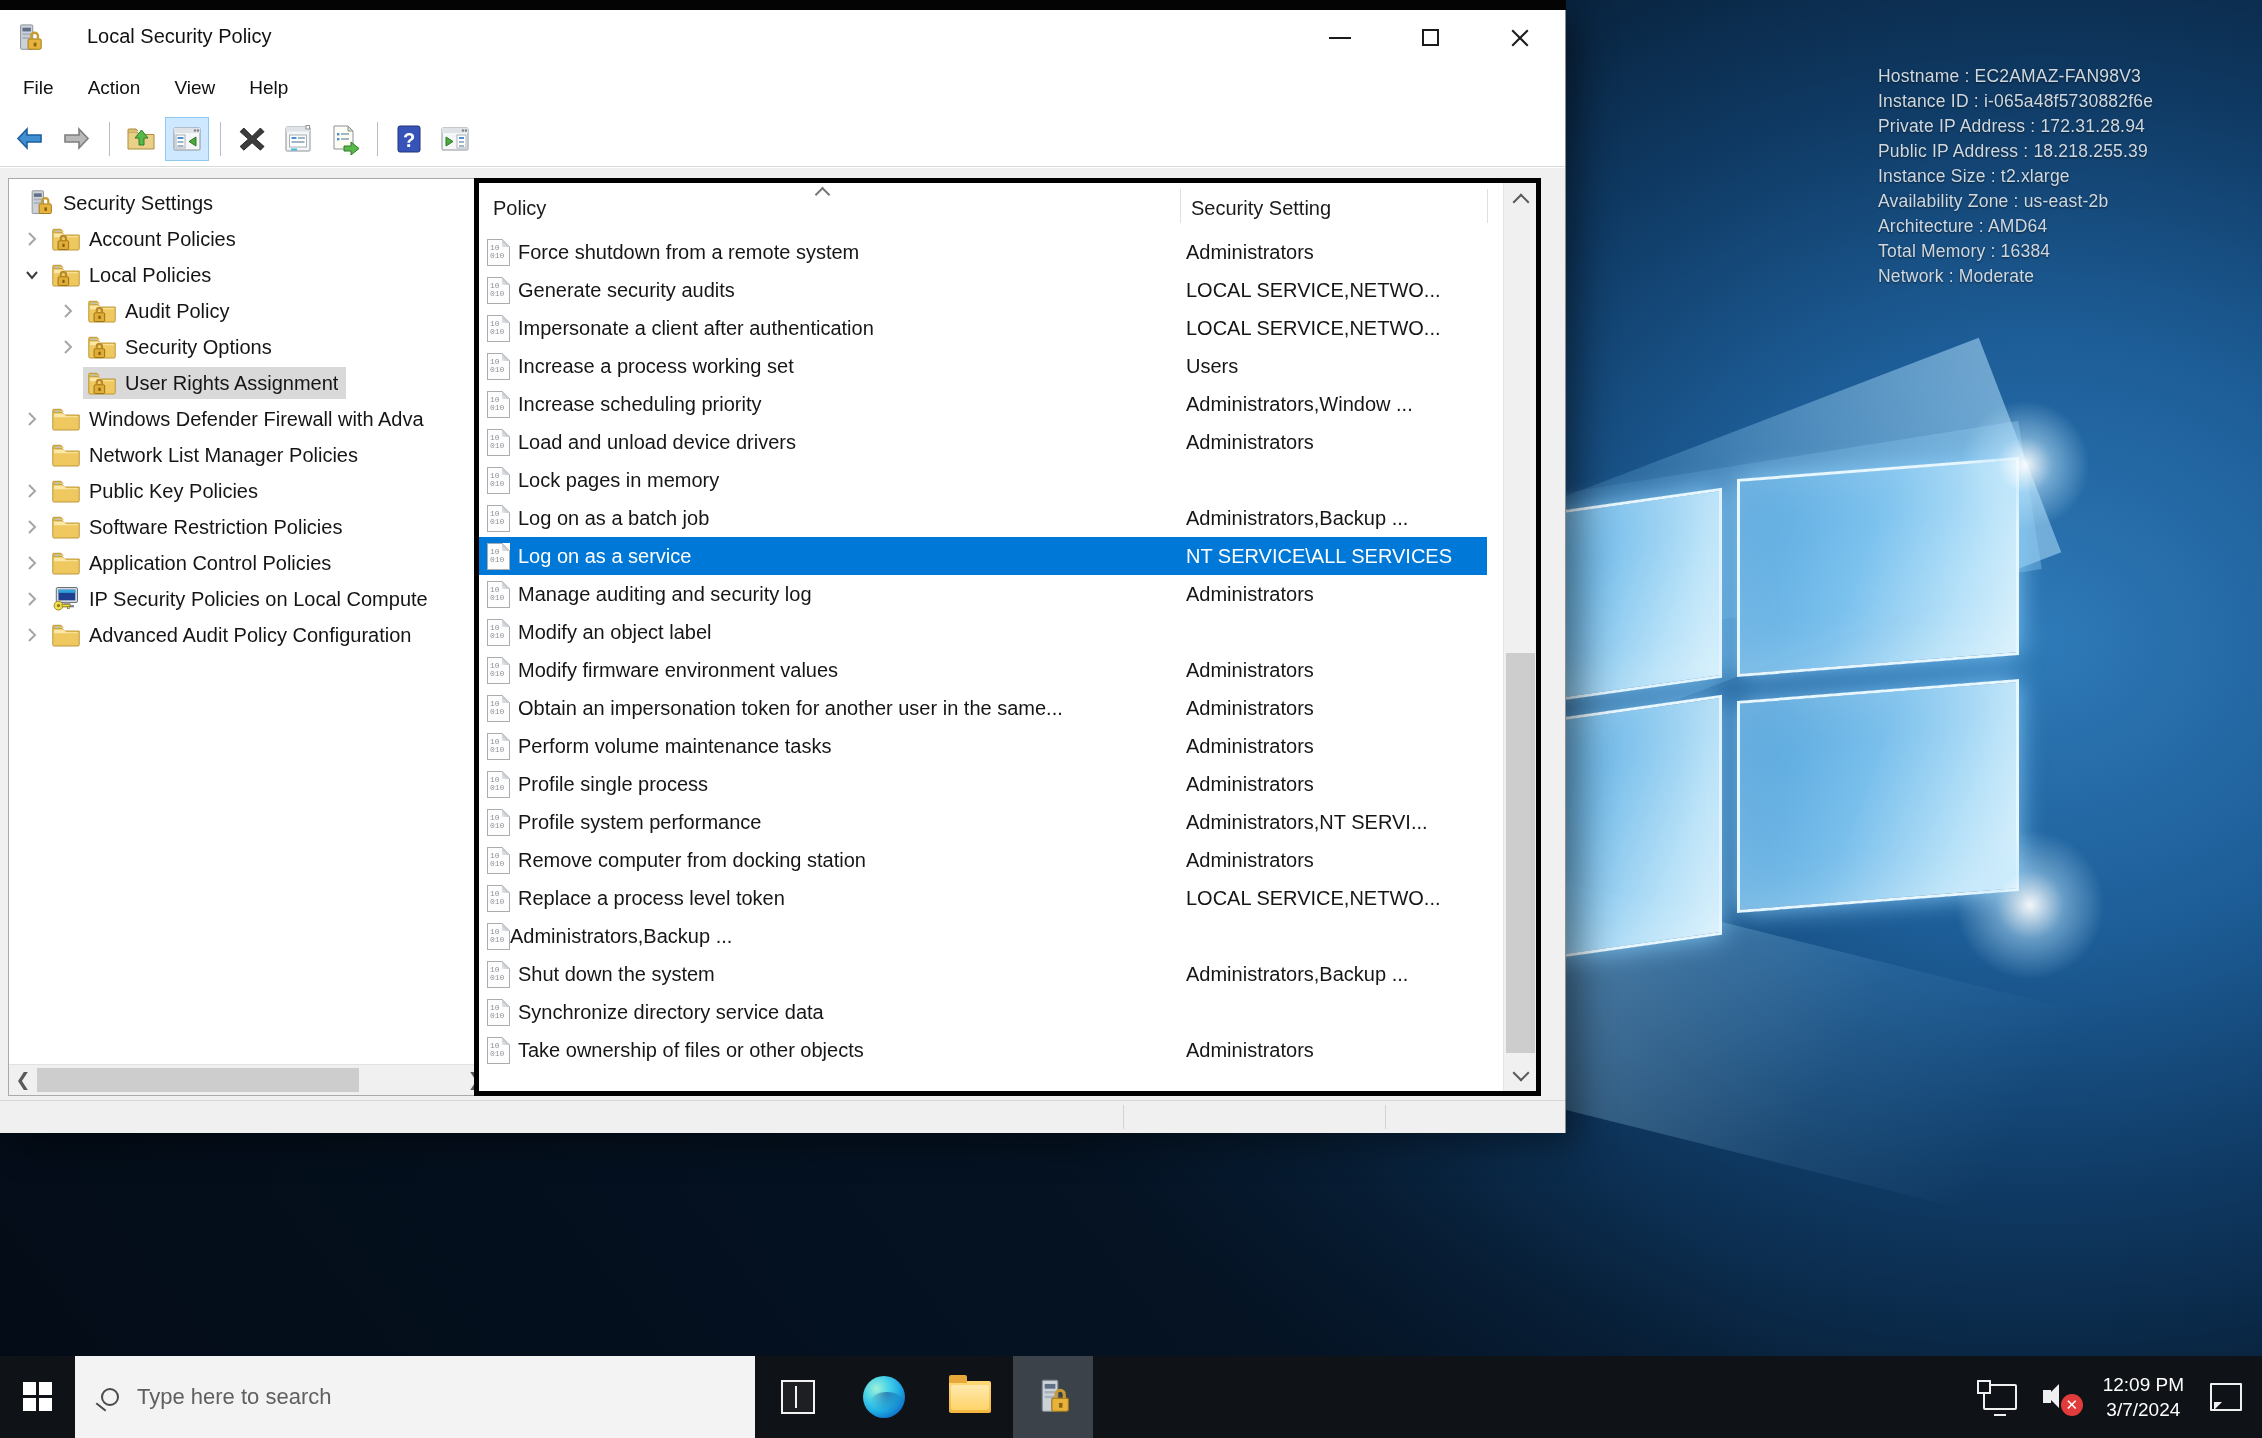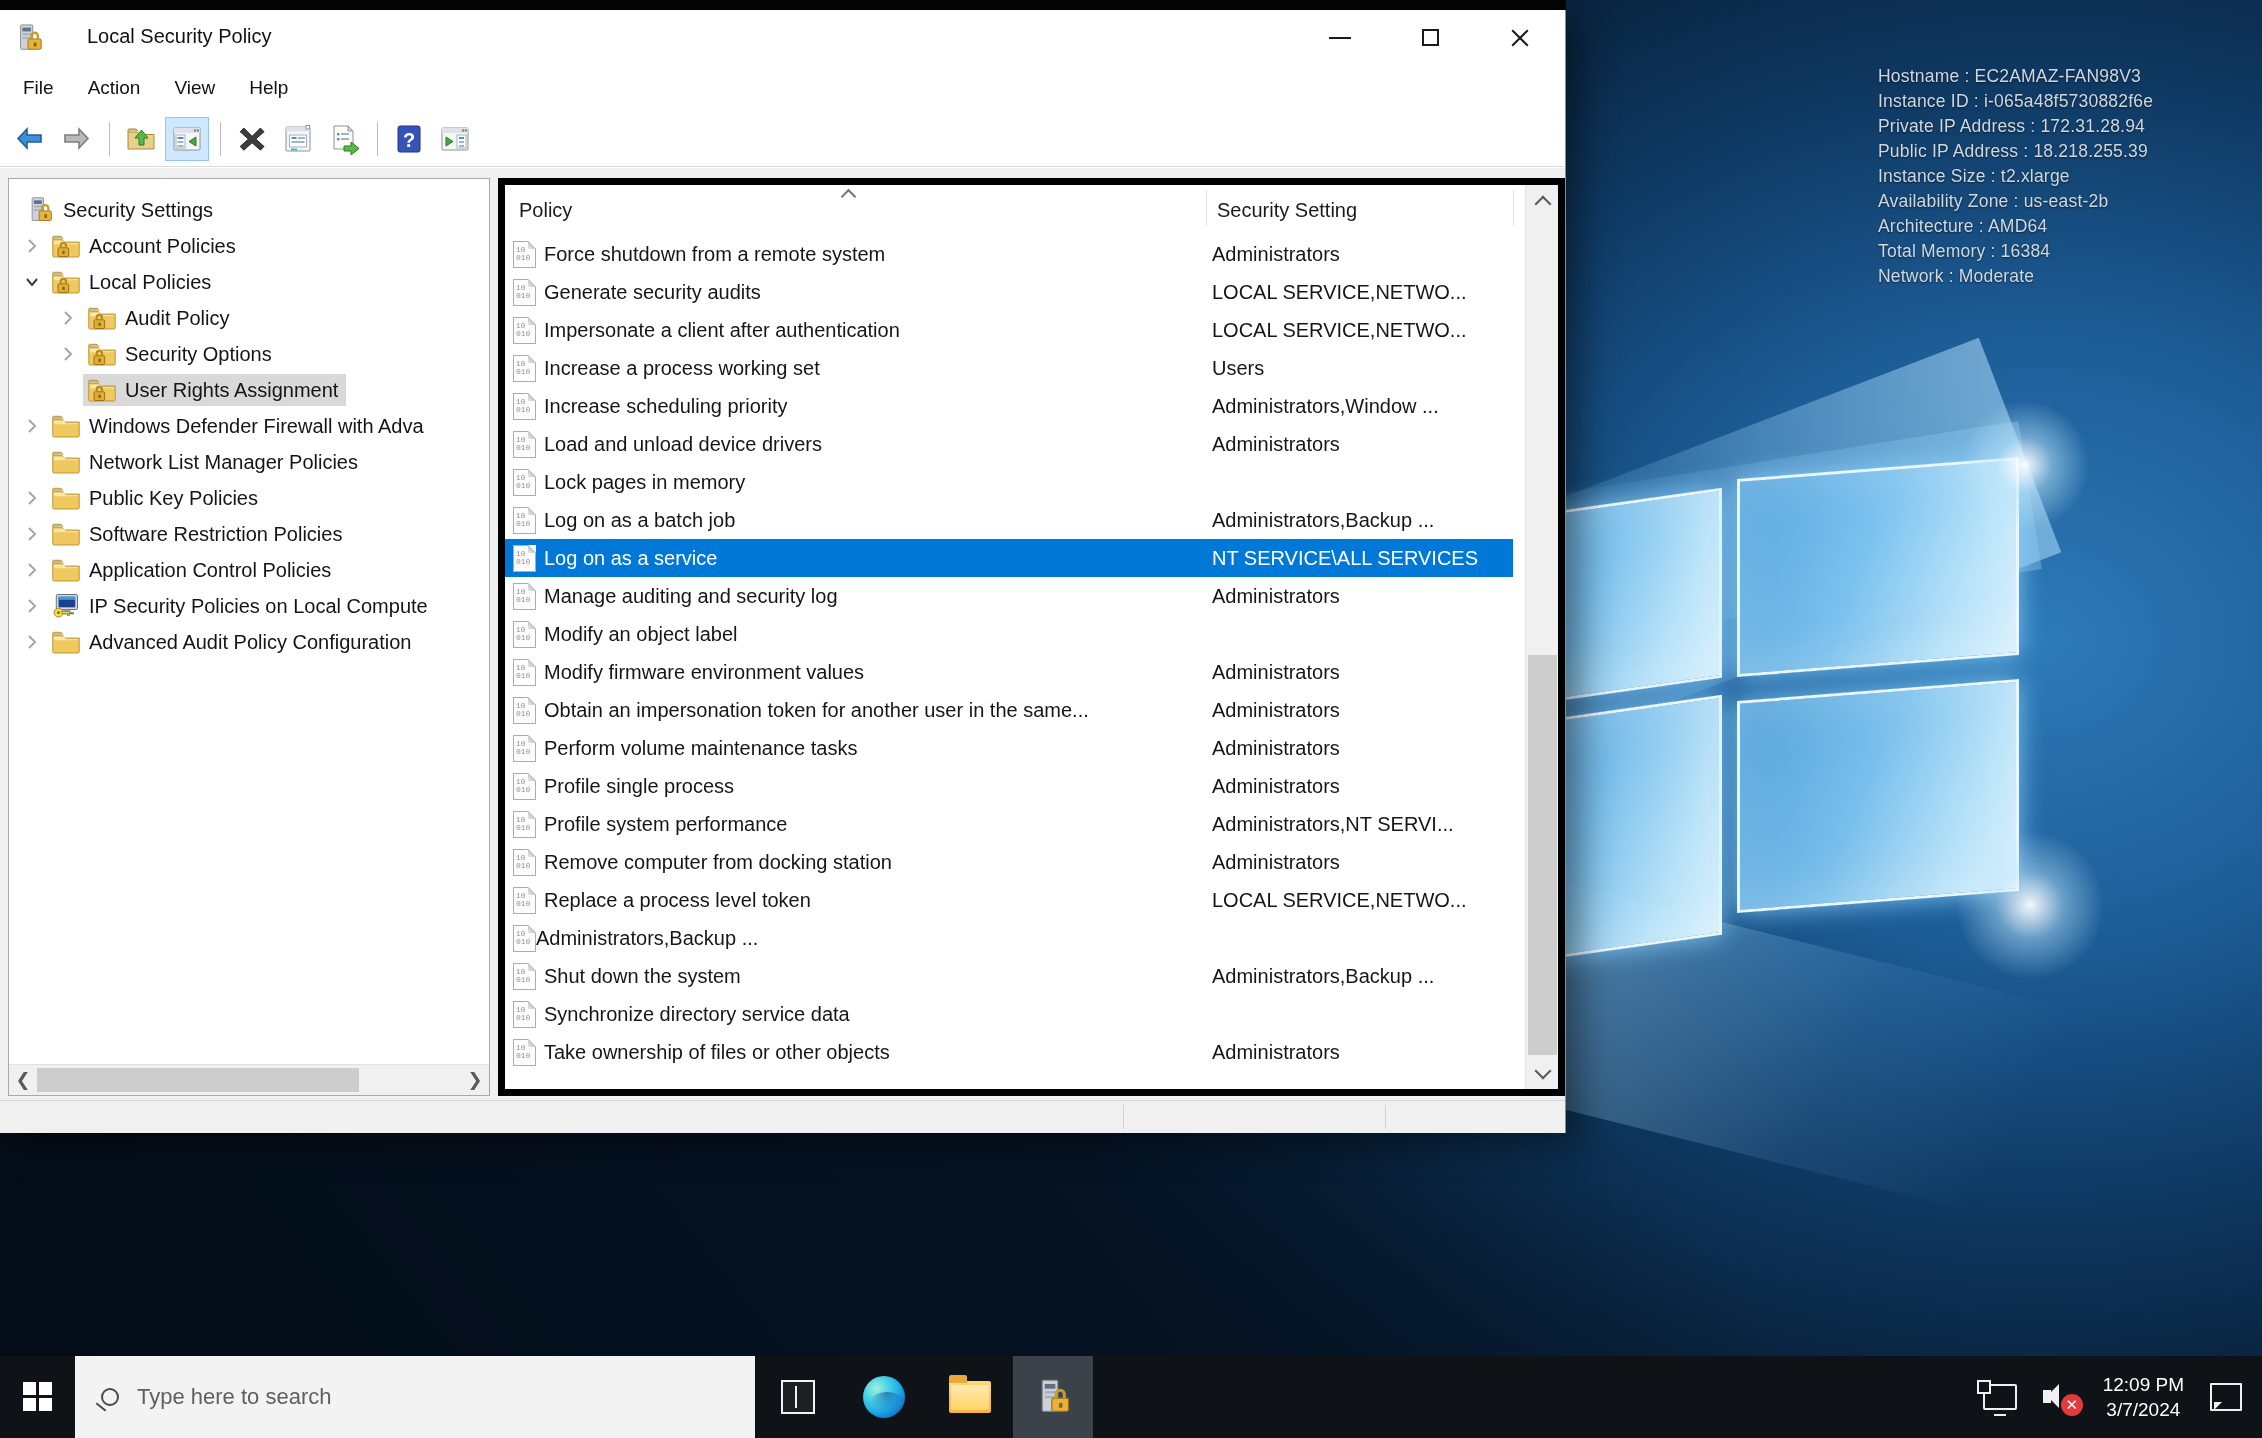--- a/index.html
+++ b/index.html
@@ -60,36 +60,36 @@
     border-bottom:1px solid #d9d9d9; display:flex; align-items:center; padding-left:8px; }
   .tbtn { width:44px; height:44px; display:flex; align-items:center; justify-content:center; border:1px solid transparent; margin-right:2px; }
   .tbtn.active { background:#cde8ff; border-color:#90c8f0; }
   .tbtn svg { width:32px; height:32px; }
   .tsep { width:1px; height:34px; background:#bdbdbd; margin:0 9px; }
 
   .winbody { position:absolute; left:0; top:158px; width:100%; height:932px; background:#f0f0f0; }
 
   
   .tree-pane { position:absolute; left:8px; top:10px; width:482px; height:918px; background:#fff; border:1px solid #a9a9a9; }
-  .tree { position:absolute; left:0; top:6px; right:0; bottom:32px; overflow:hidden;margin-top:7px; }
+  .tree { position:absolute; left:0; top:6px; right:0; bottom:32px; overflow:hidden; }
   .trow { position:relative; height:36px; display:flex; align-items:center; white-space:nowrap; }
   .texp { width:30px; height:30px; flex:none; display:flex; align-items:center; justify-content:center; }
   .texp svg { width:18px; height:18px; }
   .ticon { width:34px; height:30px; flex:none; display:flex; align-items:center; justify-content:center; }
   .ticon svg { width:30px; height:28px; }
   .tcore { display:flex; align-items:center; height:32px; padding:0 8px 0 2px; }
   .tcore .lbl { font-size:20px; color:#151515; margin-left:6px; overflow:hidden; }
   .trow.sel .tcore { background:#d9d9d9; }
   .hscroll { position:absolute; left:0; bottom:0; width:100%; height:31px; background:#f0f0f0; border-top:1px solid #e2e2e2; }
   .hs-arrow { position:absolute; top:0; width:28px; height:30px; color:#5a5a5a; font-size:18px; display:flex; align-items:center; justify-content:center; }
   .hs-left { left:0; } .hs-right { right:0; }
   .hs-thumb { position:absolute; left:28px; top:3px; width:322px; height:24px; background:#cdcdcd; }
 
   
-  .list-pane { position:absolute; left:498px; top:10px; width:1067px; height:918px; background:#fff; border:7px solid #000000; }
+  .list-pane { position:absolute; left:474px; top:10px; width:1067px; height:918px; background:#fff; border:5px solid #000000; }
   .lheader { position:absolute; left:0; top:0; right:34px; height:44px; background:#fff; }
   .lheader .h1 { position:absolute; left:14px; top:14px; font-size:20px; color:#1b1b1b; }
   .lheader .h2 { position:absolute; left:712px; top:14px; font-size:20px; color:#1b1b1b; }
   .hdiv { position:absolute; top:6px; width:1px; height:34px; background:#e0e0e0; }
   .sortcaret { position:absolute; left:338px; top:4px; width:12px; height:8px; }
   .sortcaret:before { content:""; position:absolute; left:0; top:2px; width:9px; height:9px;
     border-left:2px solid #777; border-top:2px solid #777; transform:rotate(45deg); }
   .rows { position:absolute; left:0; top:50px; right:34px; bottom:0; overflow:hidden; }
   .lrow { position:relative; height:38px; display:flex; align-items:center; width:1008px; }
   .lrow .doc { flex:none; margin-left:8px; }

